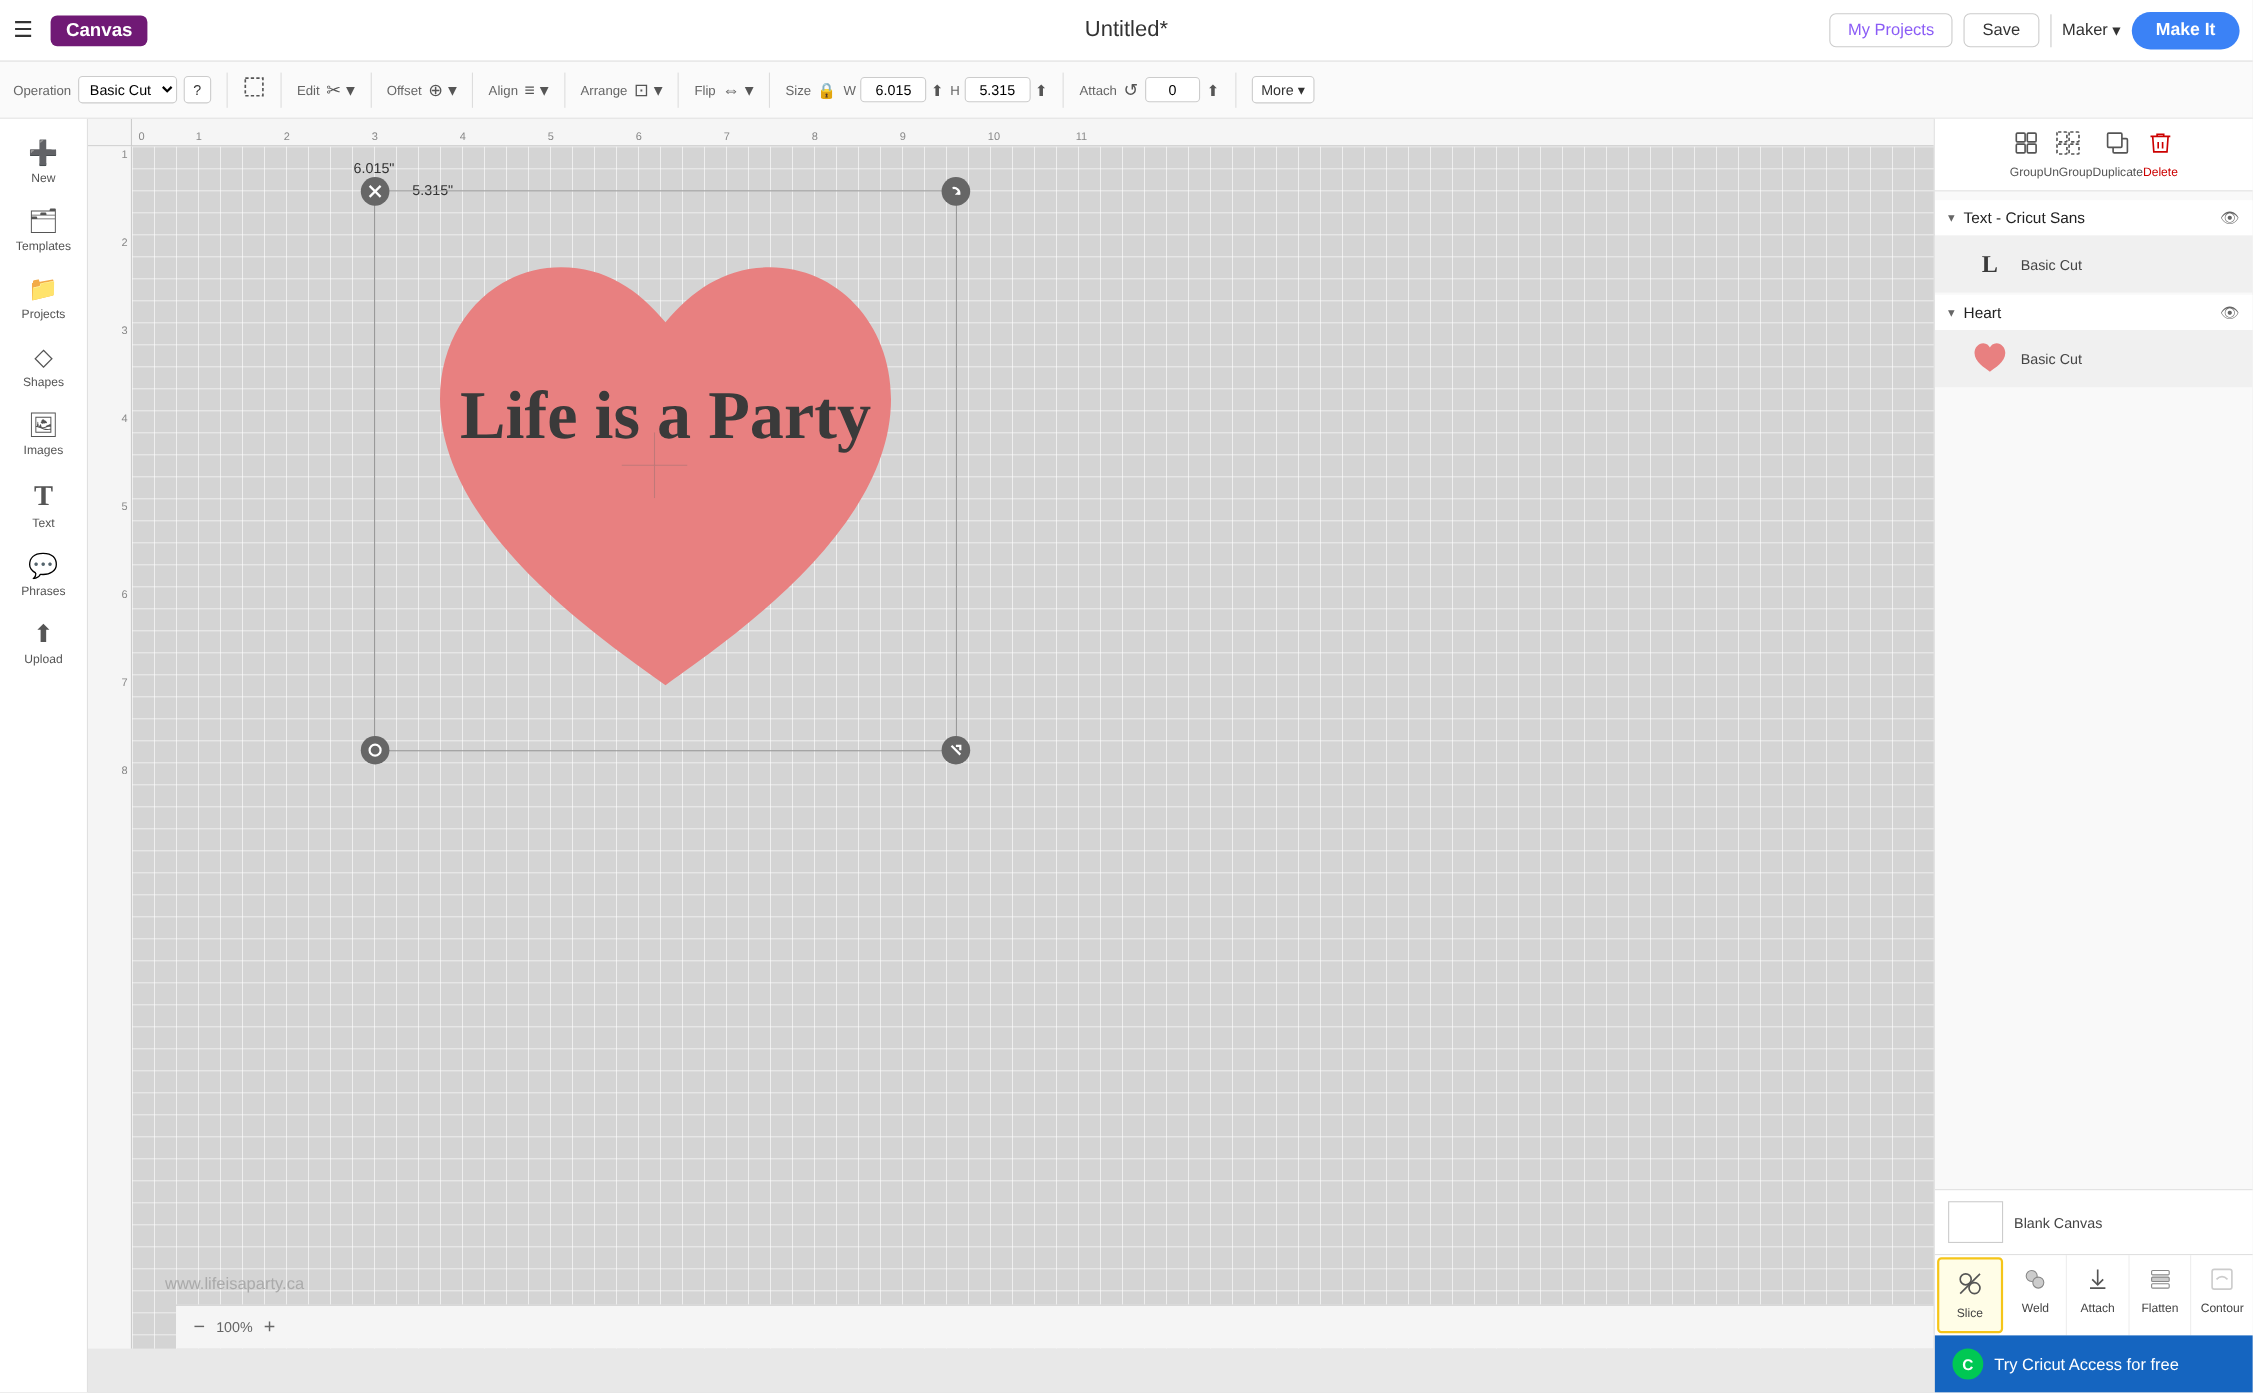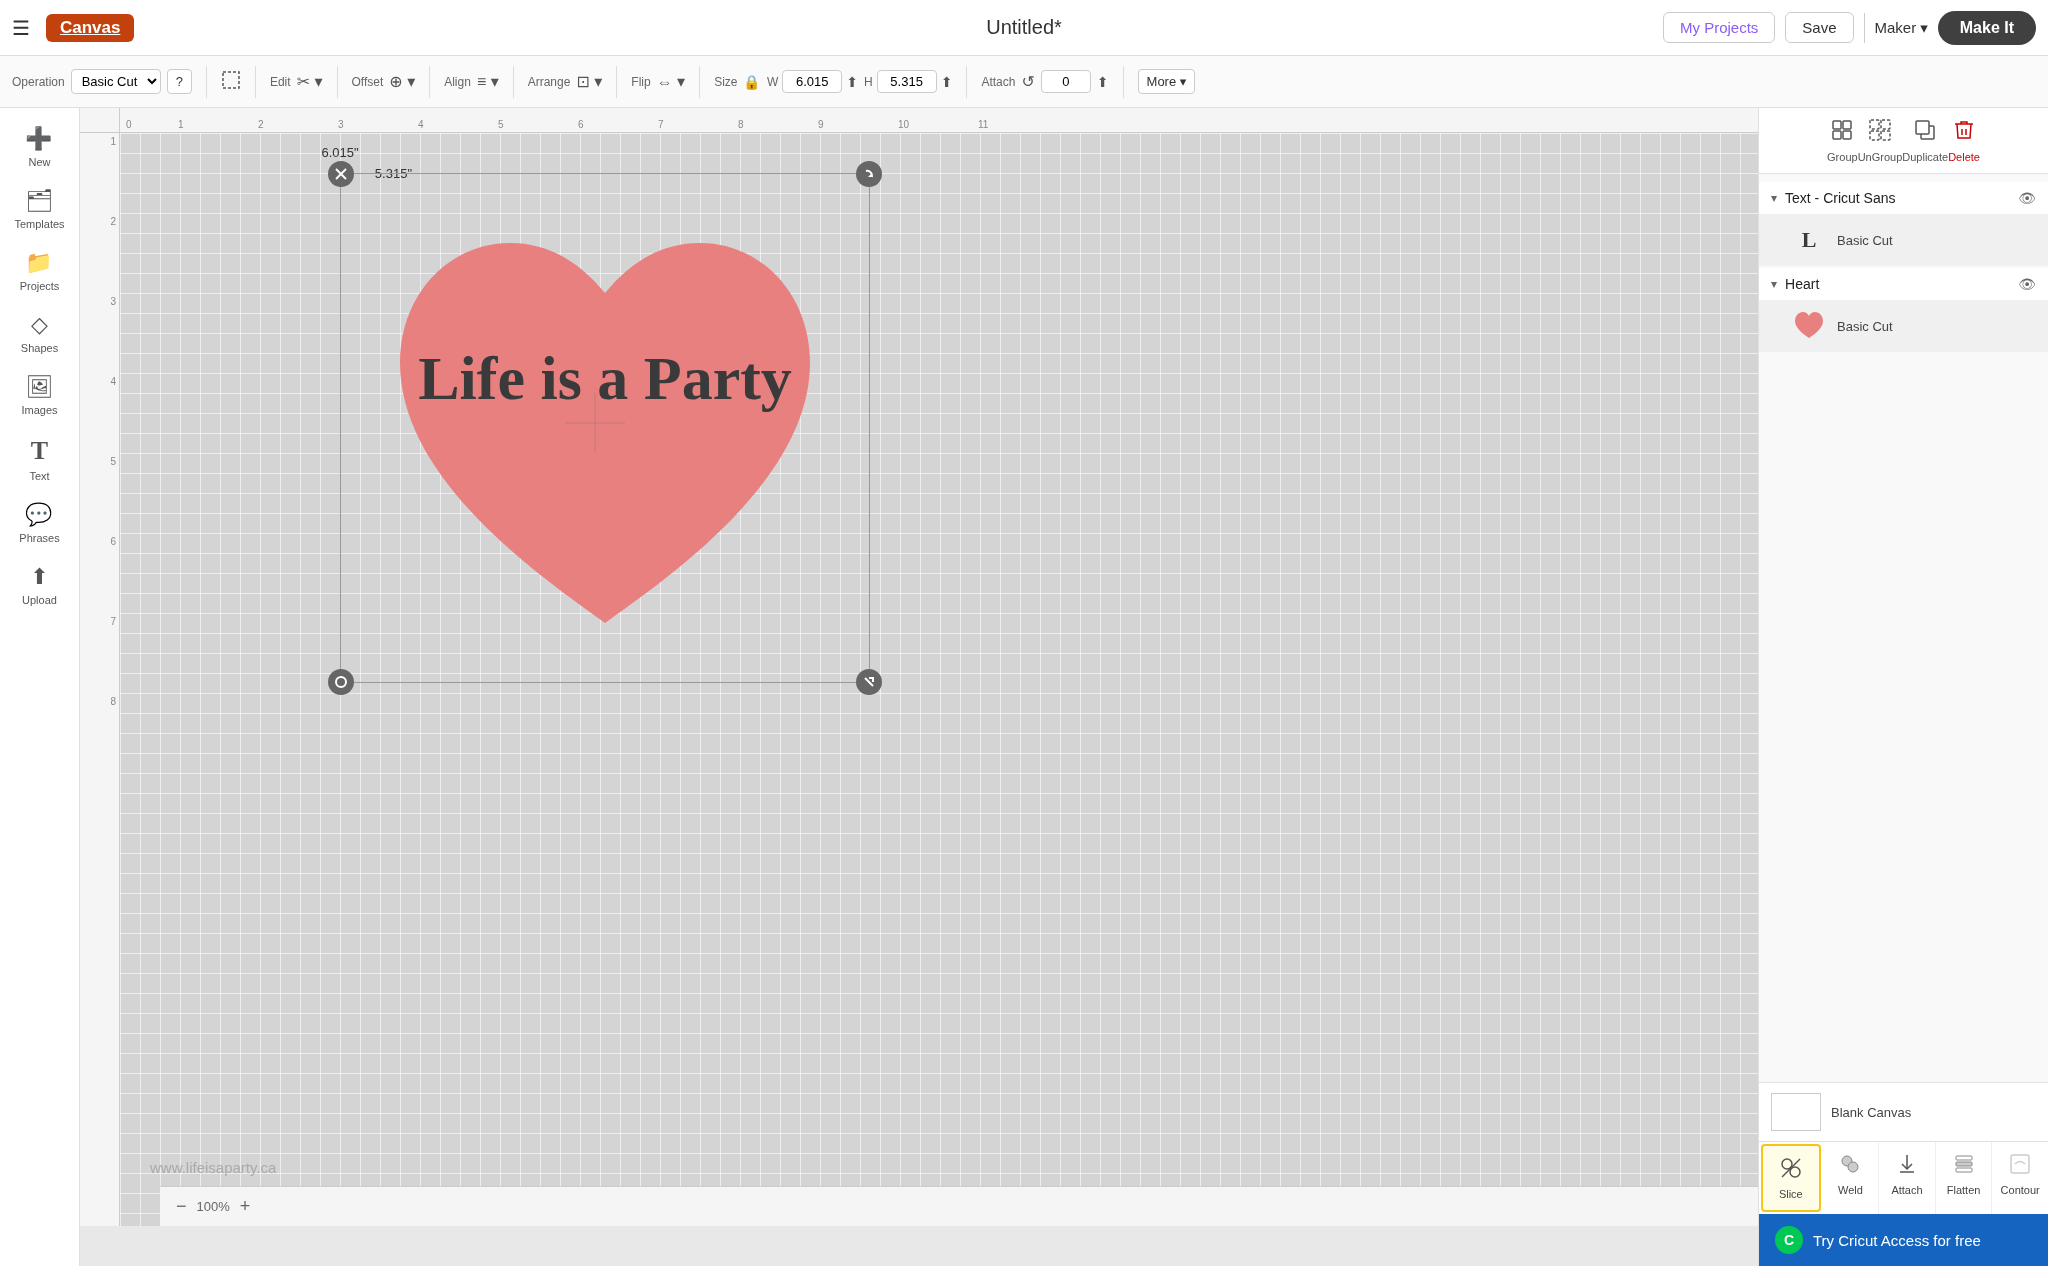--- a/index.html
+++ b/index.html
@@ -6,22 +6,22 @@
     body { font-family: -apple-system, BlinkMacSystemFont, 'Segoe UI', sans-serif; background: #f0f0f0; overflow: hidden; width: 2048px; height: 1266px; }
 
     
     #topbar {
       display: flex; align-items: center; height: 56px;
       background: #fff; border-bottom: 1px solid #ddd;
       padding: 0 12px; gap: 10px; position: relative; z-index: 10;
     }
     #hamburger-icon { font-size: 20px; cursor: pointer; color: #333; margin-right: 6px; }
     #canvas-badge {
-      background: #c2410c; color: #fff; font-weight: 700;
-      padding: 4px 14px; border-radius: 6px; font-size: 17px; text-decoration: underline;
+      background: #701a75; color: #fff; font-weight: 700;
+      padding: 4px 14px; border-radius: 6px; font-size: 17px;
     }
     #title-input {
       position: absolute; left: 50%; transform: translateX(-50%);
       font-size: 20px; border: none; outline: none; color: #333; font-weight: 500;
       background: transparent; text-align: center;
     }
     .top-right { margin-left: auto; display: flex; align-items: center; gap: 10px; }
     #my-projects-btn {
       background: #fff; border: 1.5px solid #ccc; border-radius: 6px;
       padding: 6px 16px; font-size: 15px; cursor: pointer; color: #8b5cf6; font-weight: 500;
@@ -29,21 +29,21 @@
     #save-btn {
       background: #fff; border: 1.5px solid #ccc; border-radius: 6px;
       padding: 6px 16px; font-size: 15px; cursor: pointer; color: #333; font-weight: 500;
     }
     #divider { width: 1px; height: 30px; background: #ccc; }
     #maker-dropdown {
       display: flex; align-items: center; gap: 4px;
       font-size: 15px; cursor: pointer; color: #333; font-weight: 500;
     }
     #make-it-btn {
-      background: #404040; color: #fff; border: none; border-radius: 20px;
+      background: #3b82f6; color: #fff; border: none; border-radius: 20px;
       padding: 8px 22px; font-size: 16px; font-weight: 600; cursor: pointer;
     }
 
     
     #toolbar {
       display: flex; align-items: center; height: 52px;
       background: #fafafa; border-bottom: 1px solid #e0e0e0;
       padding: 0 12px; gap: 14px; font-size: 13px; color: #333;
     }
     .toolbar-group { display: flex; align-items: center; gap: 6px; }

